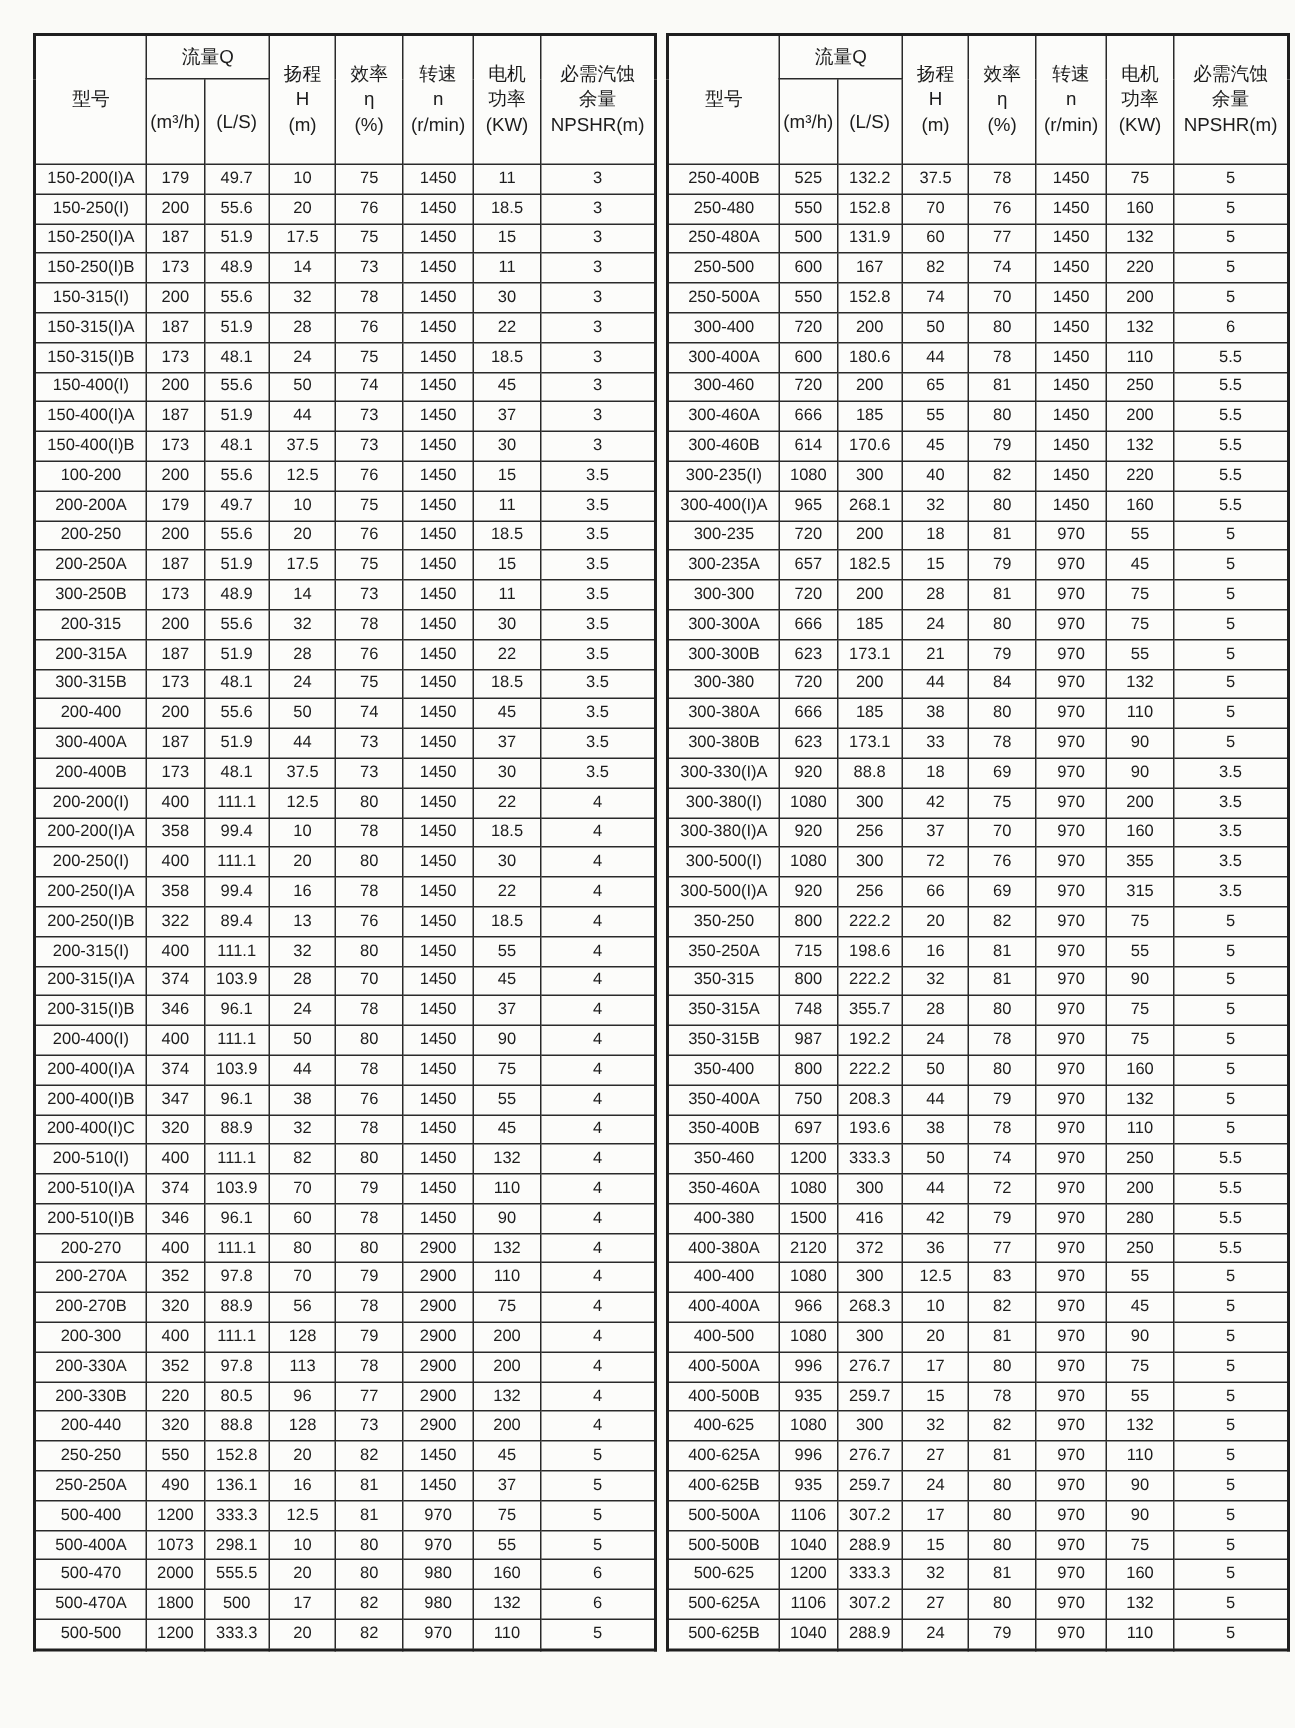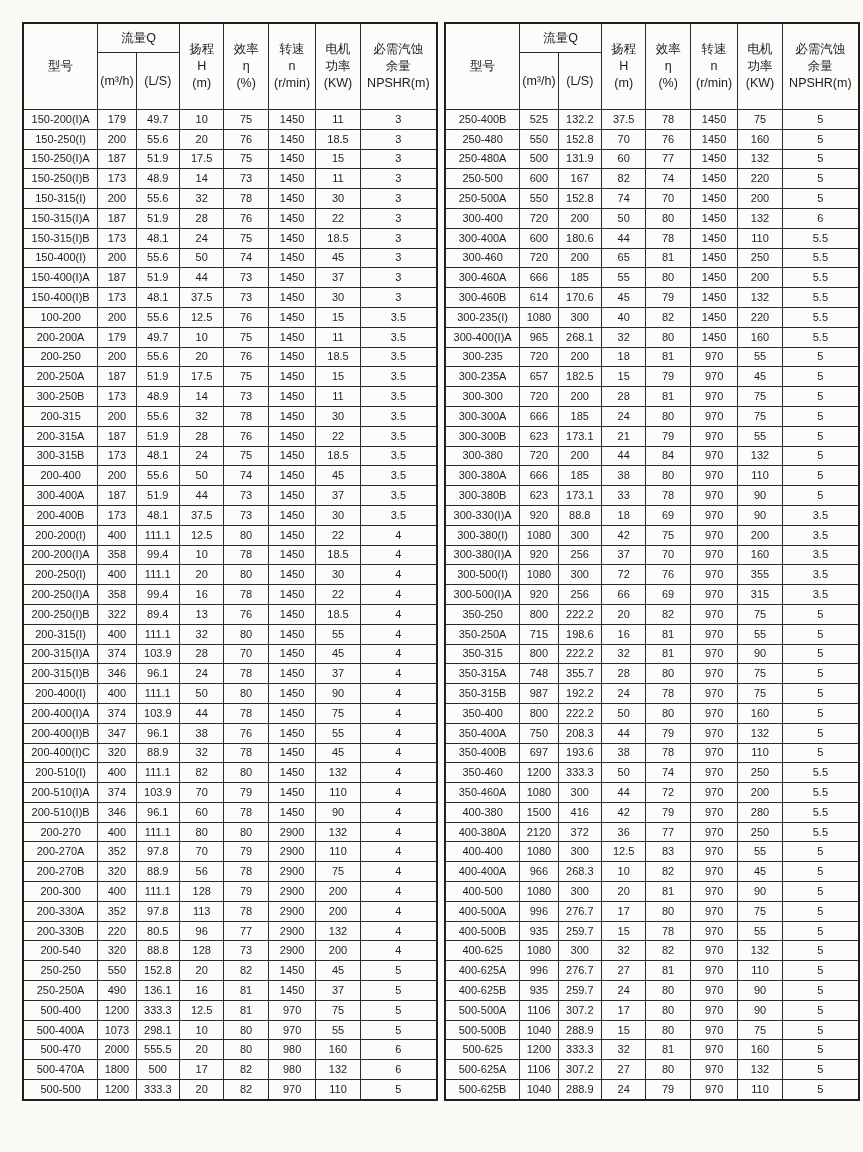--- a/index.html
+++ b/index.html
@@ -519,21 +519,21 @@
             <td>200-330B</td>
             <td>220</td>
             <td>80.5</td>
             <td>96</td>
             <td>77</td>
             <td>2900</td>
             <td>132</td>
             <td>4</td>
           </tr>
           <tr>
-            <td>200-540</td>
+            <td>200-440</td>
             <td>320</td>
             <td>88.8</td>
             <td>128</td>
             <td>73</td>
             <td>2900</td>
             <td>200</td>
             <td>4</td>
           </tr>
           <tr>
             <td>250-250</td>

